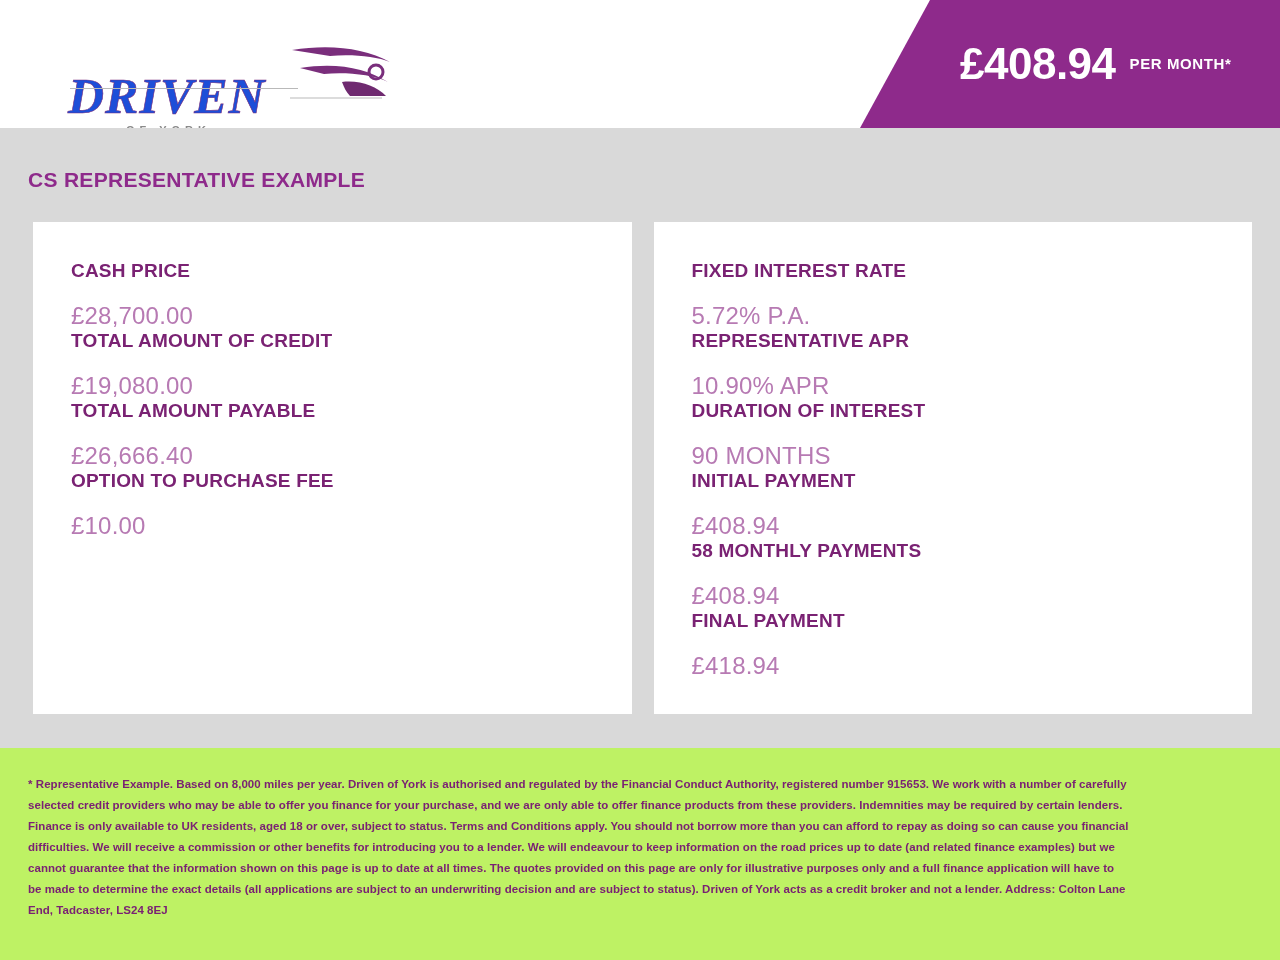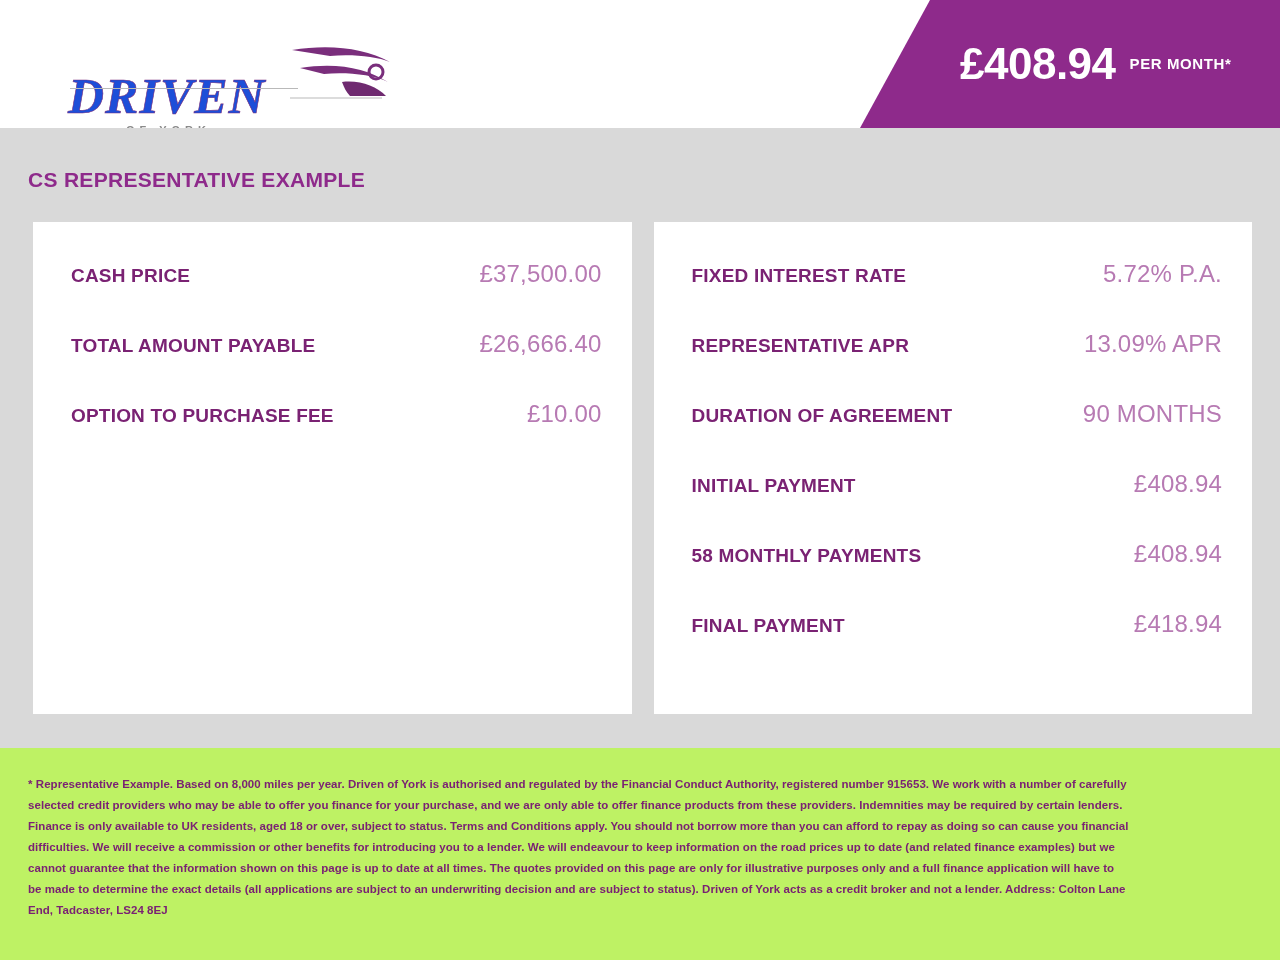--- a/index.html
+++ b/index.html
@@ -119,20 +119,21 @@
   .card {
     background: #ffffff;
     width: 602px;
     padding: 38px 30px 34px 38px;
   }
   .row {
     display: flex;
     align-items: baseline;
     justify-content: space-between;
     height: 70px;
+    flex-direction: column;
   }
   .row-label {
     color: #7a2273;
     font-size: 19px;
     font-weight: bold;
     letter-spacing: 0.2px;
   }
   .row-value {
     color: #b77ab3;
     font-size: 24px;
@@ -186,43 +187,47 @@
   </div>
 
   <div class="body-area">
     <div class="section-title">CS REPRESENTATIVE EXAMPLE</div>
 
     <div class="cards">
 
       <div class="card">
         <div class="row">
           <span class="row-label">CASH PRICE</span>
-          <span class="row-value">£37,500.00</span>
+          <span class="row-value">£28,700.00</span>
+        </div>
+        <div class="row">
+          <span class="row-label">TOTAL AMOUNT OF CREDIT</span>
+          <span class="row-value">£19,080.00</span>
         </div>
         <div class="row">
           <span class="row-label">TOTAL AMOUNT PAYABLE</span>
           <span class="row-value">£26,666.40</span>
         </div>
         <div class="row">
           <span class="row-label">OPTION TO PURCHASE FEE</span>
           <span class="row-value">£10.00</span>
         </div>
       </div>
 
       <div class="card">
         <div class="row">
           <span class="row-label">FIXED INTEREST RATE</span>
           <span class="row-value">5.72% P.A.</span>
         </div>
         <div class="row">
           <span class="row-label">REPRESENTATIVE APR</span>
-          <span class="row-value">13.09% APR</span>
-        </div>
-        <div class="row">
-          <span class="row-label">DURATION OF AGREEMENT</span>
+          <span class="row-value">10.90% APR</span>
+        </div>
+        <div class="row">
+          <span class="row-label">DURATION OF INTEREST</span>
           <span class="row-value">90 MONTHS</span>
         </div>
         <div class="row">
           <span class="row-label">INITIAL PAYMENT</span>
           <span class="row-value">£408.94</span>
         </div>
         <div class="row">
           <span class="row-label">58 MONTHLY PAYMENTS</span>
           <span class="row-value">£408.94</span>
         </div>

